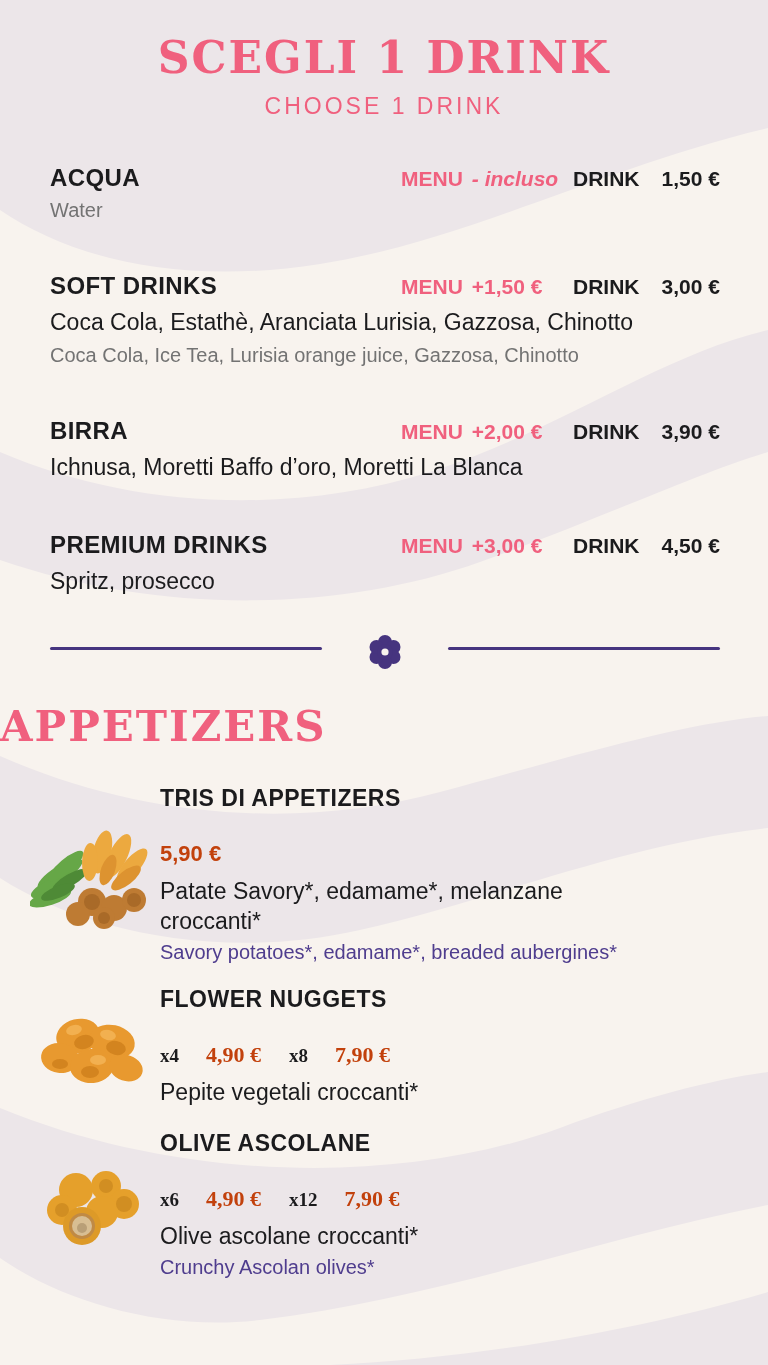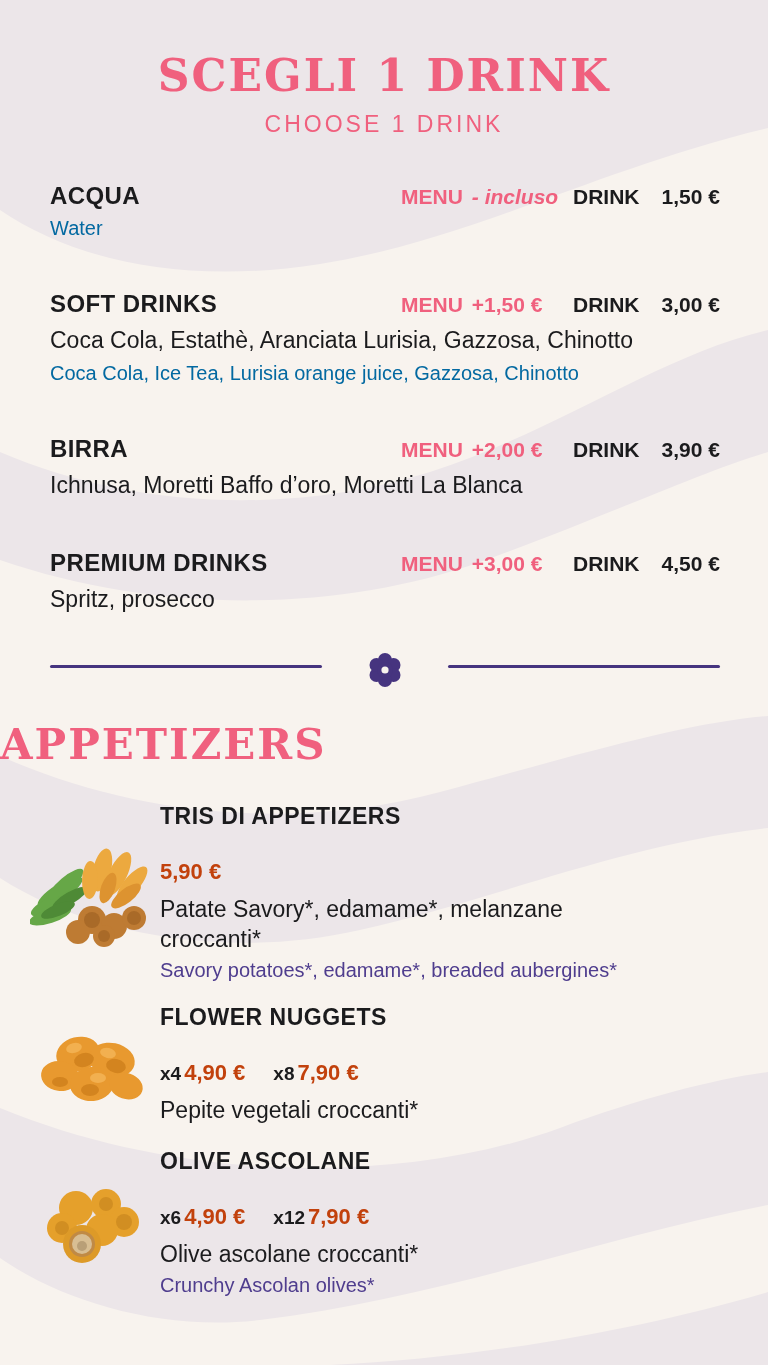--- a/index.html
+++ b/index.html
@@ -9,21 +9,21 @@
     margin:0 auto;
     overflow:hidden;
     background:#F8F3EE;
     font-family:"Liberation Sans", sans-serif;
     color:#1B1B1D;
   }
   .bg-waves{position:absolute;inset:0;z-index:0;}
   .content{position:relative;z-index:1;}
 
   
-  .hdr{padding-top:50px;text-align:center;}
+  .hdr{padding-top:32px;text-align:center;}
   .display-title{
     font-family:"DejaVu Serif", serif;
     font-weight:800;
     font-size:44px;
     letter-spacing:2px;
     color:#F0607E;
     margin:0;
   }
   .hdr-sub{
     margin-top:10px;
@@ -37,37 +37,37 @@
   .drink-item{margin-bottom:49px;}
   .drink-item:last-child{margin-bottom:0;}
   .drink-row{display:flex;align-items:baseline;}
   .d-name{flex:1;font-size:24px;font-weight:bold;letter-spacing:.4px;color:#1B1B1D;}
   .d-menu{width:172px;display:flex;gap:9px;align-items:baseline;
           font-size:21px;font-weight:bold;color:#F0607E;white-space:nowrap;}
   .d-menu .it{font-style:italic;}
   .d-drink{width:147px;display:flex;justify-content:space-between;align-items:flex-start;
            font-size:21px;font-weight:bold;color:#1B1B1D;white-space:nowrap;}
   .line-black{font-size:23px;color:#1B1B1D;margin-top:7px;line-height:30px;}
-  .line-purple{font-size:20px;color:#0369a1;margin-top:5px;line-height:26px;}
+  .line-purple{font-size:20px;color:#737373;margin-top:5px;line-height:26px;}
 
   
   .divider{margin:28px 48px 0 50px;display:flex;align-items:center;gap:44px;}
   .div-line{flex:1;height:3px;background:#46347F;border-radius:2px;}
   .div-flower{flex:none;margin-top:8px;}
 
   
   .apps-title{margin-top:30px;font-size:42px;}
   .apps-list{padding:0 48px 0 30px;margin-top:28px;}
   .app-item{display:flex;margin-bottom:16px;min-height:128px;}
   .app-img{width:130px;flex:none;align-self:center;padding-top:16px;}
   .app-content{flex:1;padding-top:6px;}
   .app-title-row{display:flex;align-items:baseline;justify-content:space-between;flex-direction:column;}
   .app-name{font-size:23px;font-weight:bold;letter-spacing:.5px;color:#1B1B1D;}
   .app-prices{display:flex;gap:28px;align-items:baseline;white-space:nowrap;}
-  .price-pair{display:flex;gap:3px;align-items:baseline;}
+  .price-pair{display:flex;gap:27px;align-items:baseline;font-family:Liberation Serif, serif;}
   .qty{font-size:19px;font-weight:bold;color:#1B1B1D;}
   .price{font-size:22px;font-weight:bold;color:#c2410c;margin-top:29px;}
   .app-desc{font-size:23px;margin-top:9px;line-height:30px;max-width:480px;color:#1B1B1D;}
   .app-sub{font-size:20px;color:#4F3D8E;margin-top:5px;}
 </style>
 </head>
 <body>
 
 <div class="page">
 

